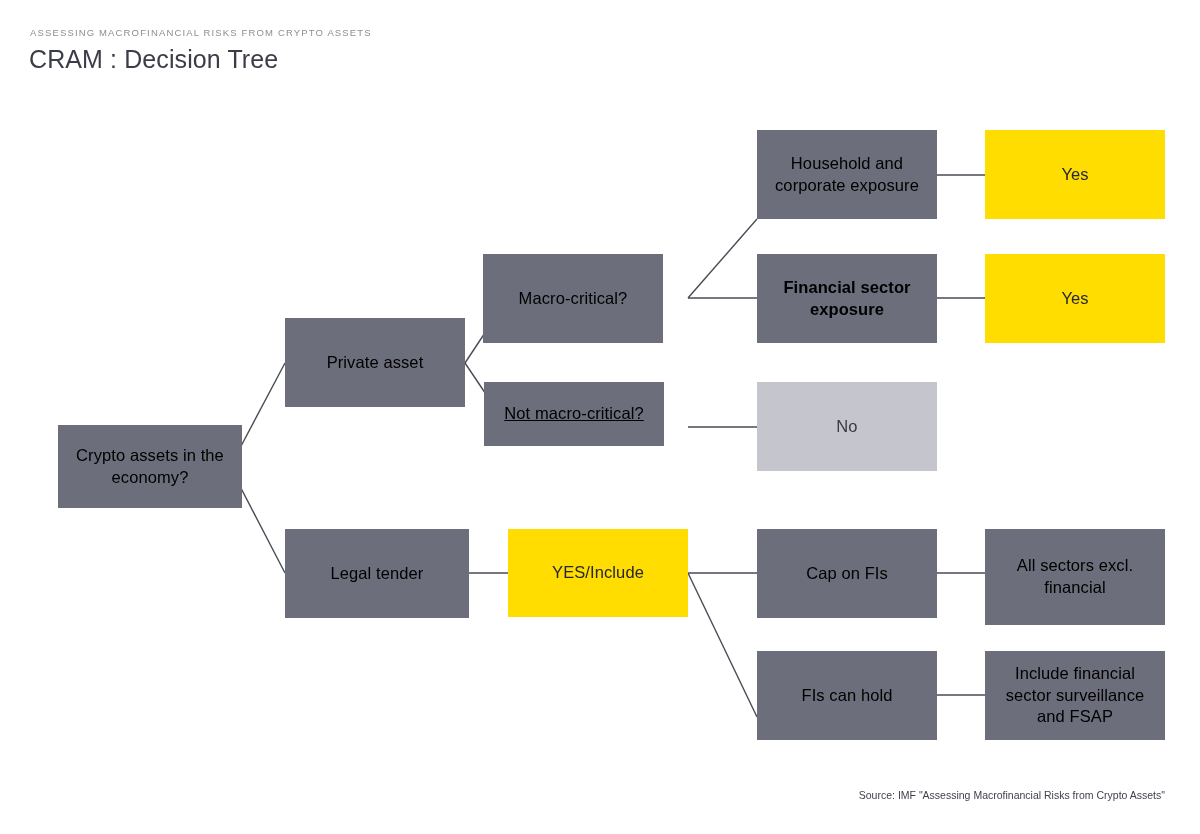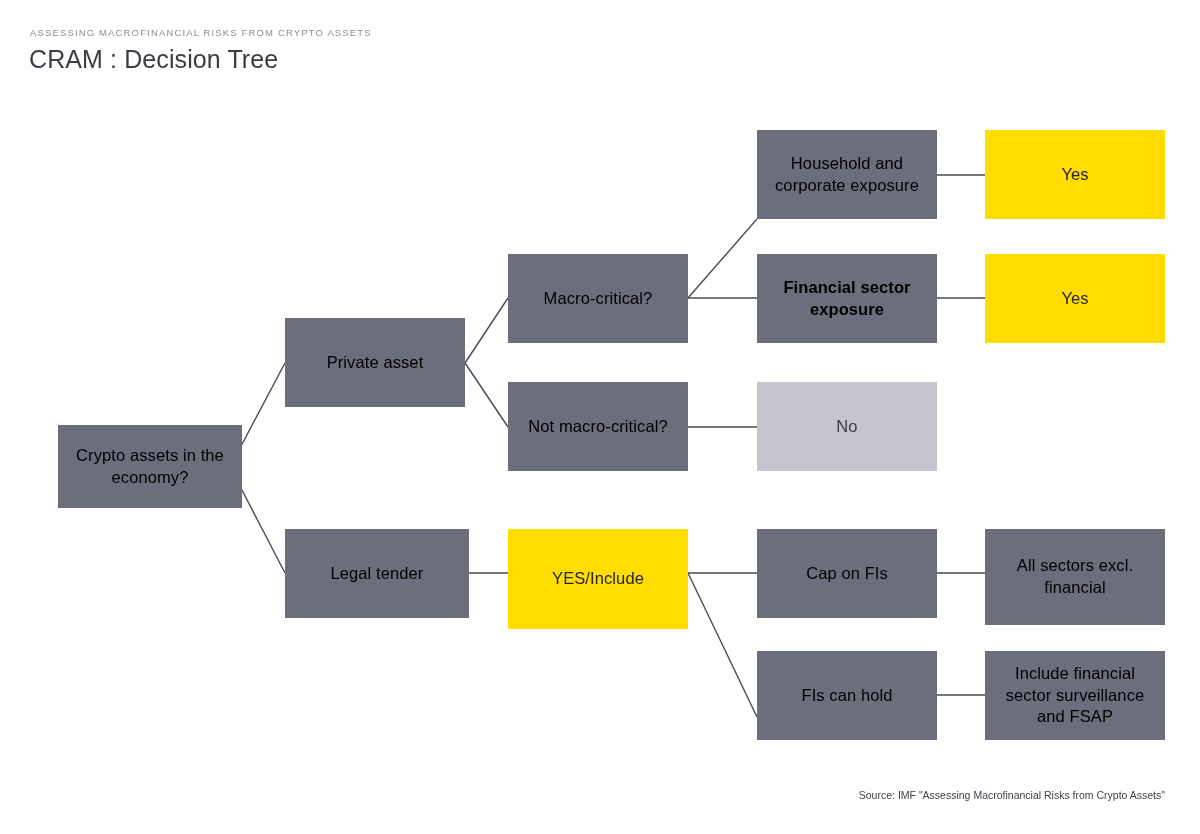--- a/index.html
+++ b/index.html
@@ -120,27 +120,27 @@
       </svg>
   <div class="node node-dark" style="left: 58px; top: 425px; width: 184px; height: 83px;">
         <span>Crypto assets in the economy?</span>
       </div>
       <div class="node node-dark" style="left: 285px; top: 318px; width: 180px; height: 89px;">
         <span>Private asset</span>
       </div>
       <div class="node node-dark" style="left: 285px; top: 529px; width: 184px; height: 89px;">
         <span>Legal tender</span>
       </div>
-      <div class="node node-dark" style="left: 508px; top: 254px; width: 180px; height: 89px;">
+      <div class="node node-dark" style="left: 483px; top: 254px; width: 180px; height: 89px;">
         <span>Macro-critical?</span>
       </div>
-      <div class="node node-dark" style="left: 508px; top: 382px; width: 180px; height: 89px;">
+      <div class="node node-dark" style="left: 484px; top: 382px; width: 180px; height: 64px; text-decoration: underline;">
         <span>Not macro-critical?</span>
       </div>
-      <div class="node node-yellow" style="left: 508px; top: 529px; width: 180px; height: 100px;">
+      <div class="node node-yellow" style="left: 508px; top: 529px; width: 180px; height: 88px;">
         <span>YES/Include</span>
       </div>
       <div class="node node-dark" style="left: 757px; top: 130px; width: 180px; height: 89px;">
         <span>Household and corporate exposure</span>
       </div>
       <div class="node node-dark" style="left: 757px; top: 254px; width: 180px; height: 89px; font-weight: bold;">
         <span>Financial sector exposure</span>
       </div>
       <div class="node node-light" style="left: 757px; top: 382px; width: 180px; height: 89px;">
         <span>No</span>

